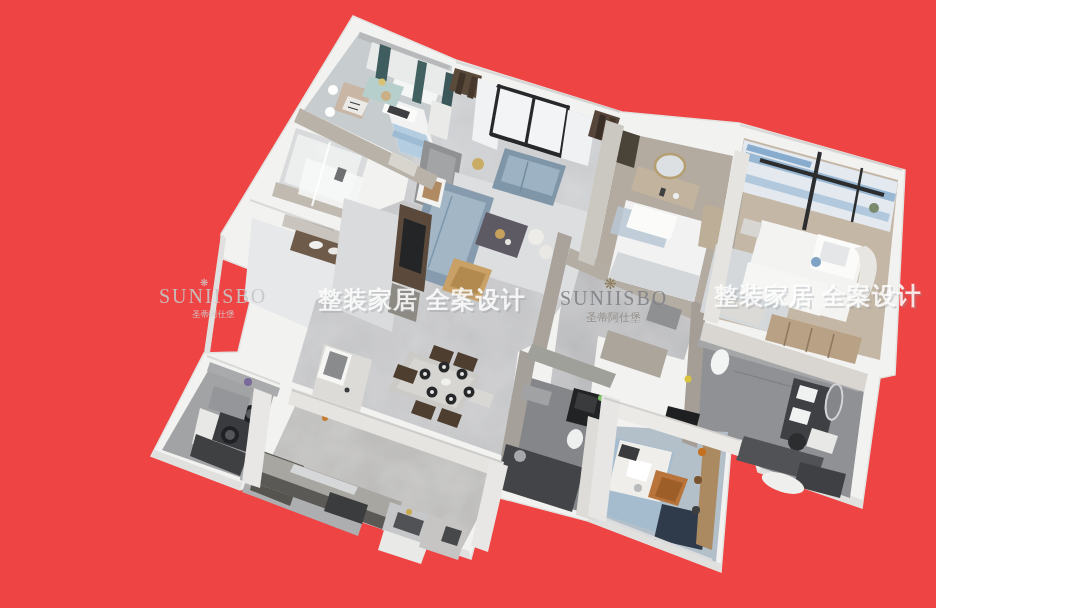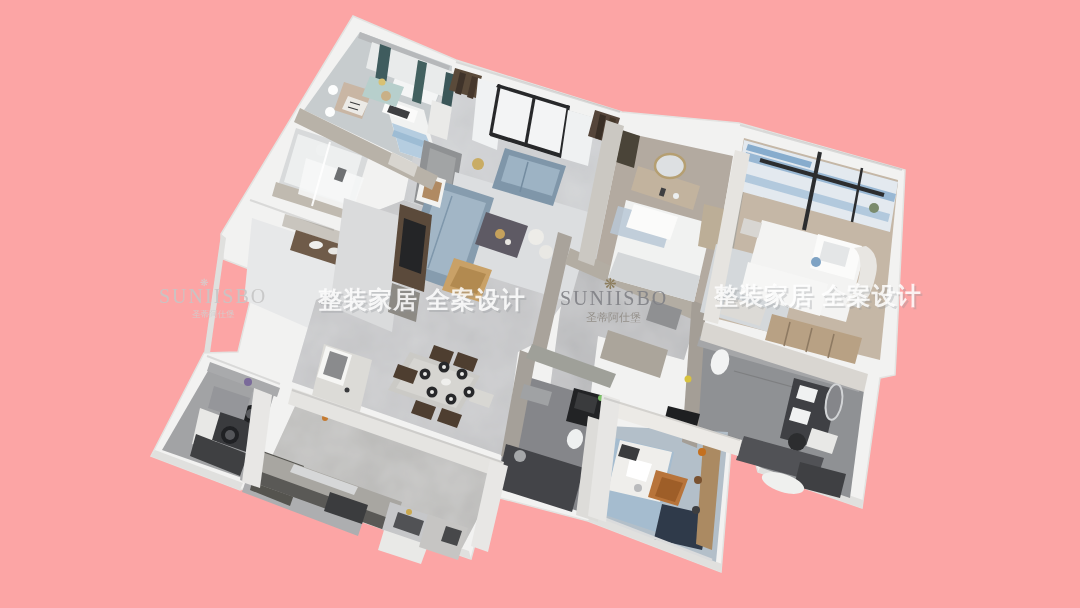--- a/index.html
+++ b/index.html
@@ -1,16 +1,16 @@
 <!DOCTYPE html>
 <html><head>
 <meta charset="utf-8">
 <style>
   html,body{margin:0;padding:0;background:#ffffff;}
-  #stage{width:1080px;height:608px;position:relative;overflow:hidden;background:#fca5a5;
+  #stage{width:936px;height:608px;position:relative;overflow:hidden;background:#ef4444;
          font-family:"Liberation Sans", sans-serif;}
 </style>
 </head>
 <body>
 <div id="stage">
 <svg width="1080" height="608" viewBox="0 0 1080 608" xmlns="http://www.w3.org/2000/svg">
 <defs>
 <filter id="mottle" x="-5%" y="-5%" width="110%" height="110%">
   <feTurbulence type="fractalNoise" baseFrequency="0.028" numOctaves="3" seed="11" result="n"></feTurbulence>
   <feColorMatrix in="n" type="matrix" values="0 0 0 0 0.92  0 0 0 0 0.92  0 0 0 0 0.93  0 0 0 0.28 0" result="nc"></feColorMatrix>

